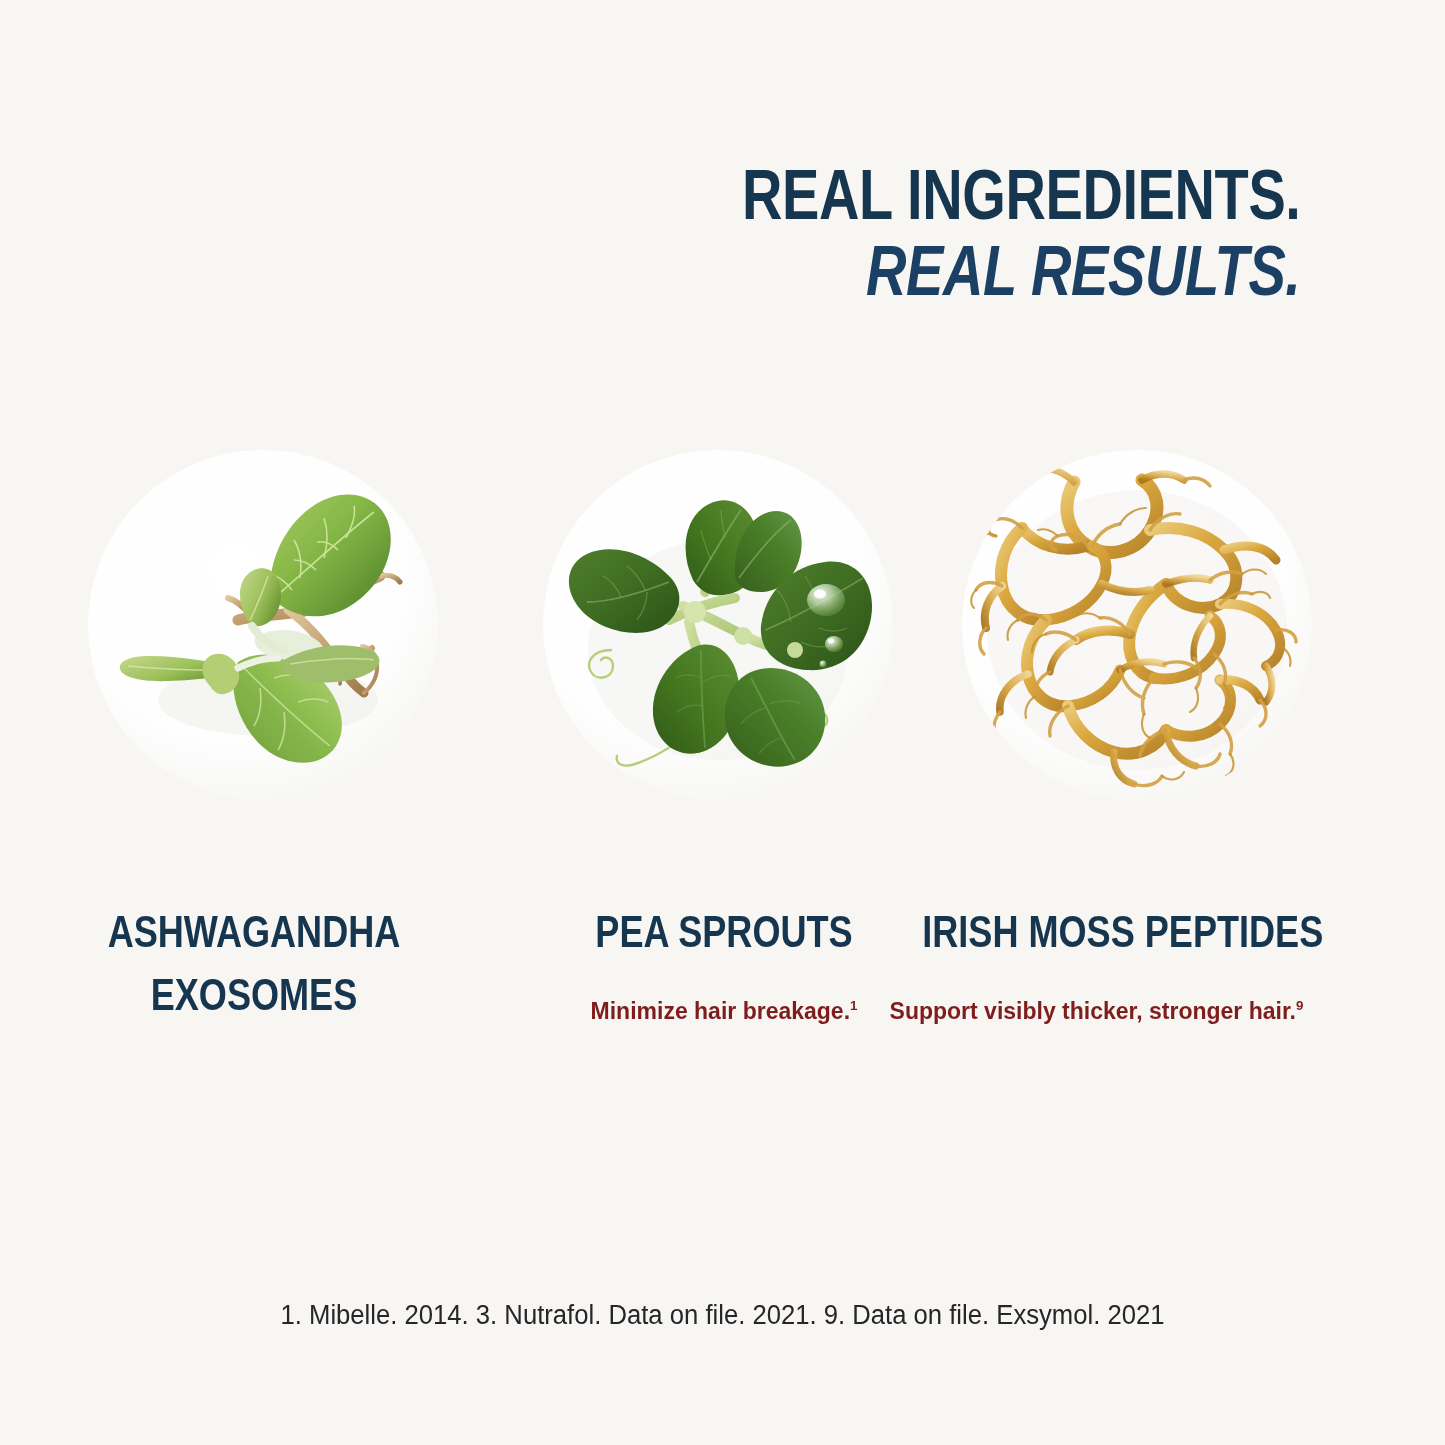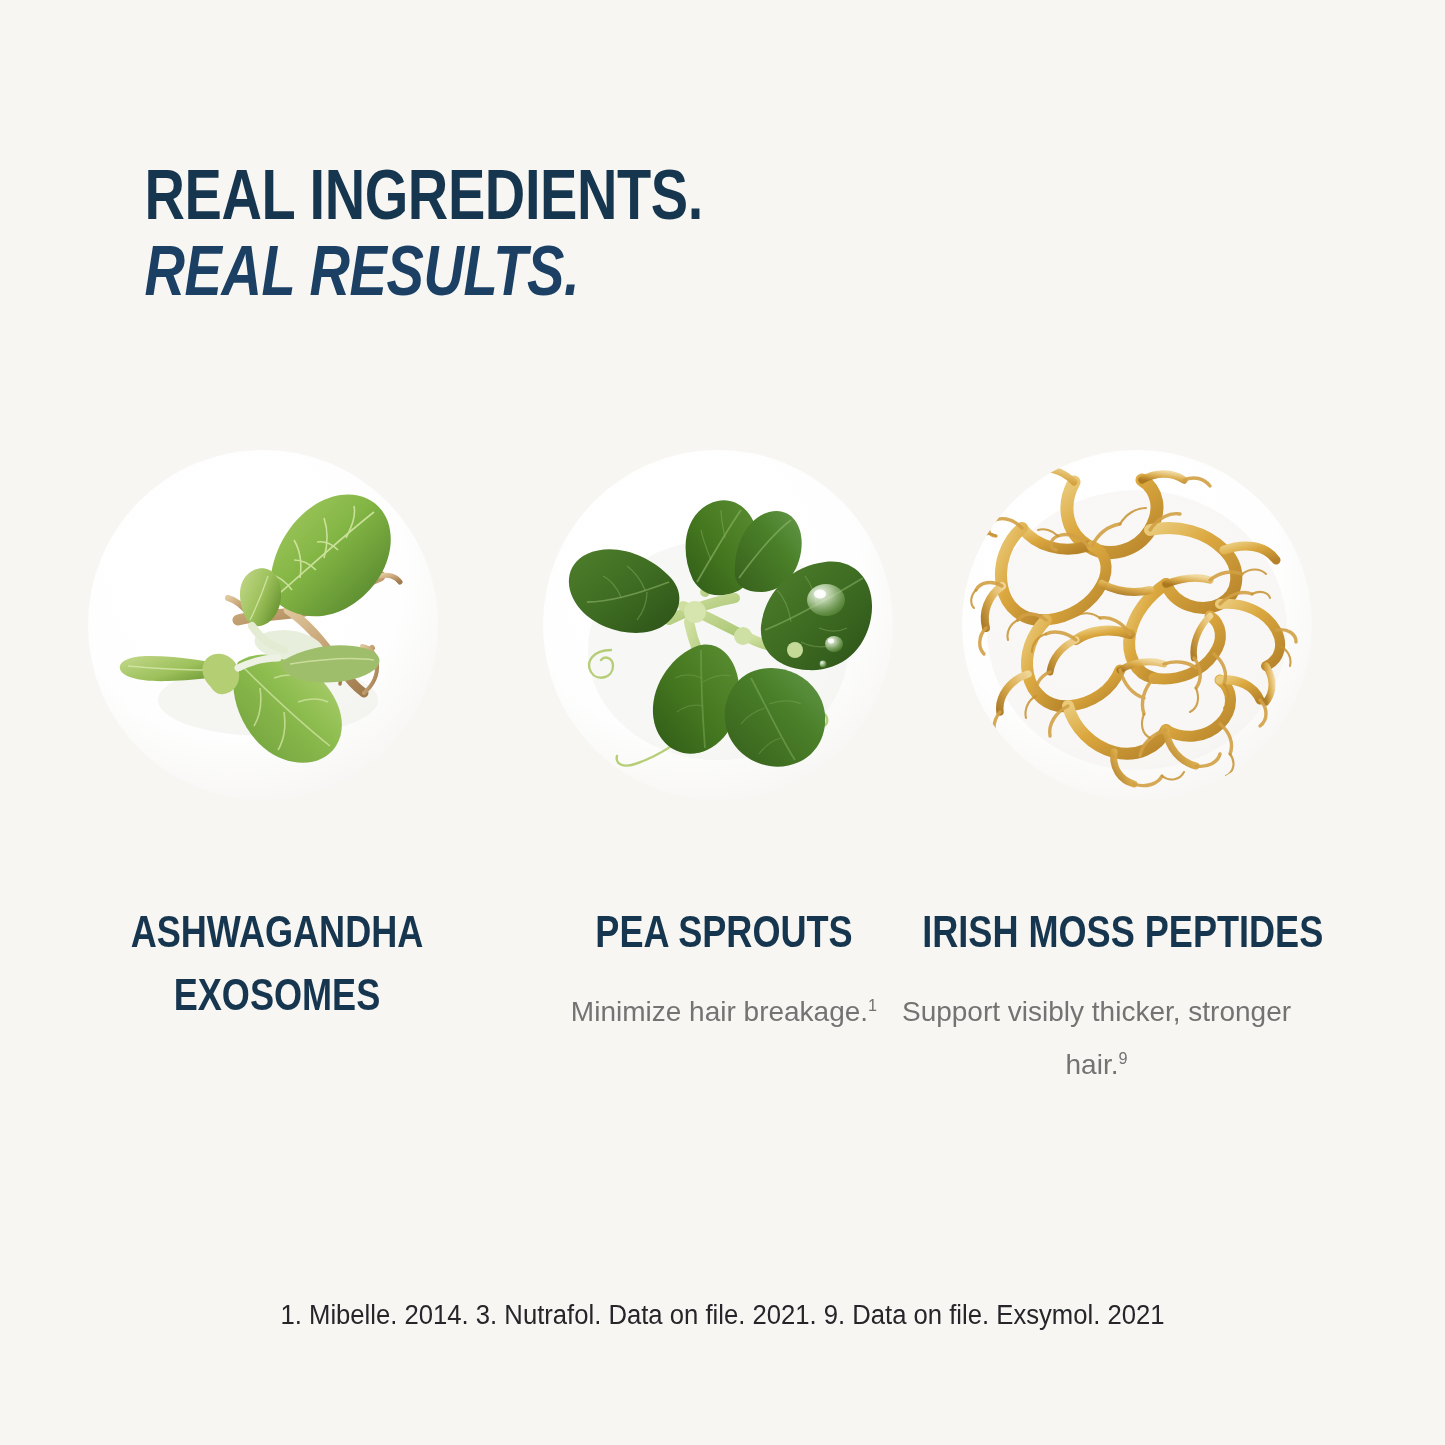--- a/index.html
+++ b/index.html
@@ -21,21 +21,21 @@
     height:1445px;
     background:#F7F6F3;
   }
 
   
   .headline {
     position:absolute;
     top:160px;
     left:0;
     width:1445px;
-    text-align:left;
+    text-align:right;
     line-height:1;
   }
 
   .headline-line {
     display:block;
     color:#16354E;
     font-family:"Liberation Sans Narrow","Liberation Sans",sans-serif;
     font-weight:bold;
     font-size:70px;
     letter-spacing:-0.5px;
@@ -90,45 +90,45 @@
     position:absolute;
     top:900px;
     left:0;
     width:1445px;
   }
 
   .col {
     position:absolute;
     top:0;
   }
-  .col.k1 { left:72px;  width:410px; }
+  .col.k1 { left:49px;  width:410px; }
   .col.k2 { left:524px; width:400px; }
   .col.k3 { left:884px; width:425px; }
 
   .col-title {
     color:#16354E;
     font-family:"Liberation Sans Narrow","Liberation Sans",sans-serif;
     font-weight:bold;
     font-size:44px;
     line-height:63px;
     letter-spacing:0px;
     text-align:center;
     transform:scaleX(0.82);
     transform-origin:center center;
     white-space:nowrap;
   }
 
   .col.k1 .col-title { white-space:normal; }
 
   .col-desc {
     margin-top:22px;
-    color:#737373;
+    color:#7f1d1d;
     font-family:"Liberation Sans", sans-serif;
-    font-weight:normal;
-    font-size:28px;
+    font-weight:bold;
+    font-size:23px;
     line-height:53px;
     text-align:center;
   }
 
   .col.k1 .col-desc { padding:0 22px; }
   .col.k2 .col-desc { padding:0 40px; }
   .col.k3 .col-desc { padding:0 4px; }
 
   .col-desc sup {
     font-size:0.58em;

